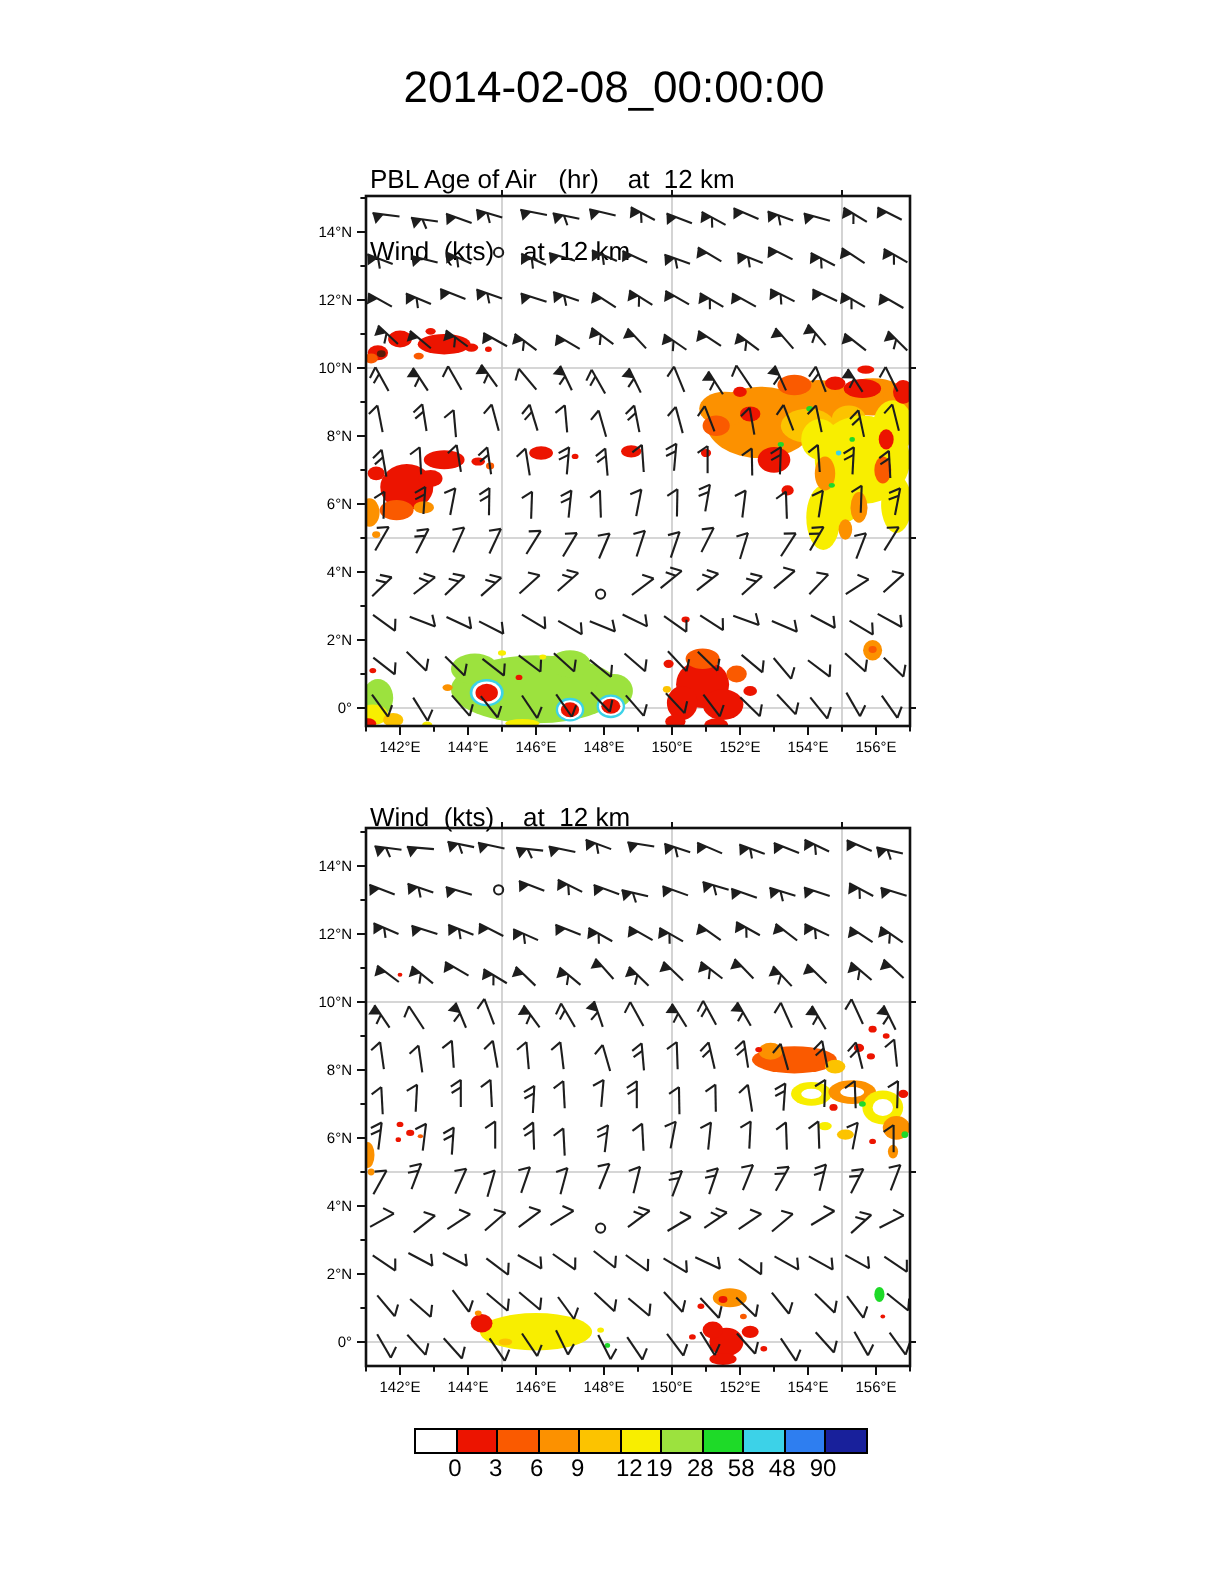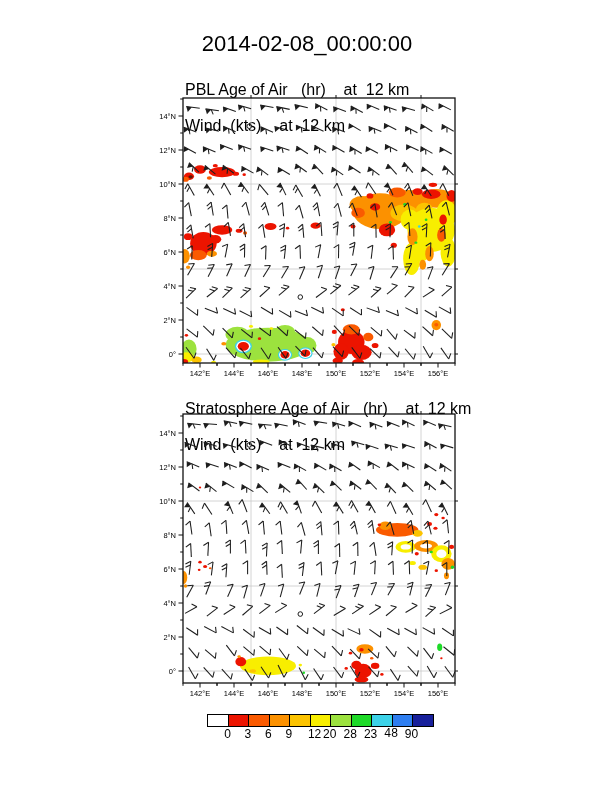--- a/index.html
+++ b/index.html
@@ -1,20 +1,20 @@
 <!DOCTYPE html>
 <html><head>
 <meta charset="utf-8">
 <style>
   html,body{margin:0;padding:0;background:#ffffff;}
   .page{position:relative;width:508px;height:792px;background:#ffffff;overflow:hidden;
         font-family:"Liberation Sans", sans-serif;color:#000;}
   .fig-title{position:absolute;top:31px;left:162px;width:290px;text-align:center;
              font-size:22px;letter-spacing:0px;}
-  .subtitle{position:absolute;font-size:16px;line-height:12px;white-space:pre;}
+  .subtitle{position:absolute;font-size:13px;line-height:12px;white-space:pre;}
   #sub1{left:185px;top:60px;}
   #sub2{left:185px;top:379px;}
   .mapsvg{position:absolute;}
   #map1{left:140px;top:88px;}
   #map2{left:140px;top:404px;}
   .colorbar{position:absolute;left:207px;top:714px;width:225px;height:11px;
             display:flex;border:1px solid #000;box-sizing:content-box;}
   .cb-cell{flex:1 1 0;height:100%;border-right:1px solid #000;}
   .cb-cell:last-child{border-right:none;}
   .cb-labels{position:absolute;left:207px;top:727px;width:225px;height:14px;}
@@ -1048,21 +1048,20 @@
         <text x="176" y="288.6" text-anchor="end">4°N</text>
         <text x="176" y="254.6" text-anchor="end">6°N</text>
         <text x="176" y="220.6" text-anchor="end">8°N</text>
         <text x="176" y="186.6" text-anchor="end">10°N</text>
         <text x="176" y="152.6" text-anchor="end">12°N</text>
         <text x="176" y="118.6" text-anchor="end">14°N</text>
       </g>
     </svg>
 
   <div class="subtitle" id="sub2">
-    <div>Stratosphere Age of Air   (hr)    at  12 km</div>
     <div>Wind  (kts)    at  12 km</div>
   </div>
   <svg id="map2" class="mapsvg" width="330" height="303" viewBox="140 404 330 303">
       <defs>
         <clipPath id="clip-stratosphere">
           <rect x="183" y="414" width="272" height="269"></rect>
         </clipPath>
       </defs>
       <g stroke="#C9C9C9" stroke-width="0.8">
         <line x1="251" y1="414" x2="251" y2="683"></line>
@@ -2042,19 +2041,19 @@
       <div class="cb-cell" style="background: rgb(60, 210, 232);"></div>
       <div class="cb-cell" style="background: rgb(46, 126, 240);"></div>
       <div class="cb-cell" style="background: rgb(24, 32, 155);"></div>
     </div>
   <div class="cb-labels" id="cbarlabels">
       <span class="cb-label" style="left: 20.5px;">0</span>
       <span class="cb-label" style="left: 40.9px;">3</span>
       <span class="cb-label" style="left: 61.4px;">6</span>
       <span class="cb-label" style="left: 81.8px;">9</span>
       <span class="cb-label" style="left: 102.3px; text-align: right;">12</span>
-      <span class="cb-label" style="left: 122.7px;">20</span>
+      <span class="cb-label" style="left: 122.7px;">19</span>
       <span class="cb-label" style="left: 143.2px;">28</span>
-      <span class="cb-label" style="left: 163.6px;">23</span>
-      <span class="cb-label" style="left: 184.1px; font-family: Liberation Mono, monospace;">48</span>
+      <span class="cb-label" style="left: 163.6px;">58</span>
+      <span class="cb-label" style="left: 184.1px;">48</span>
       <span class="cb-label" style="left: 204.5px;">90</span>
     </div>
 </div>
 
 </body></html>

